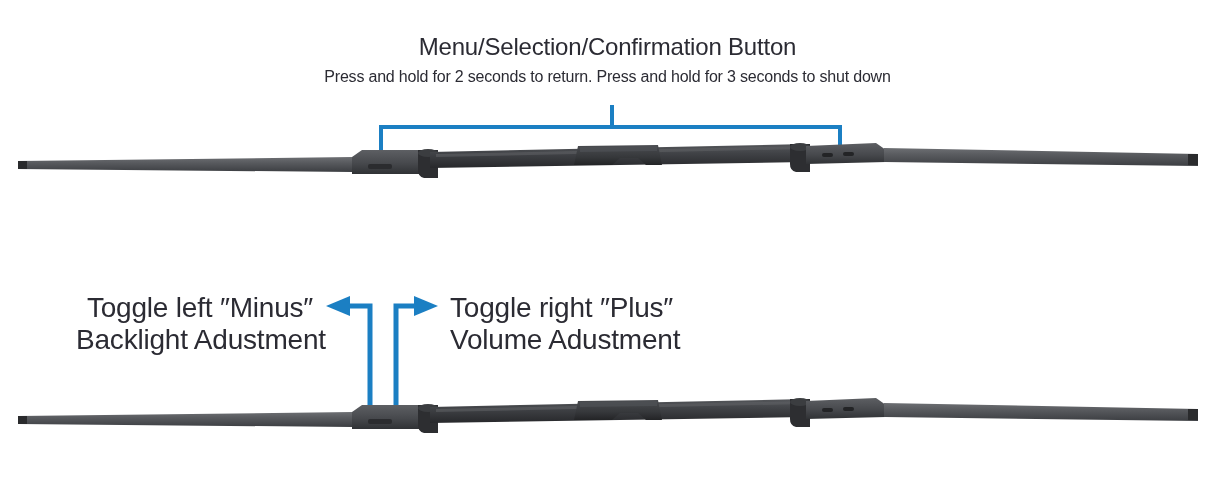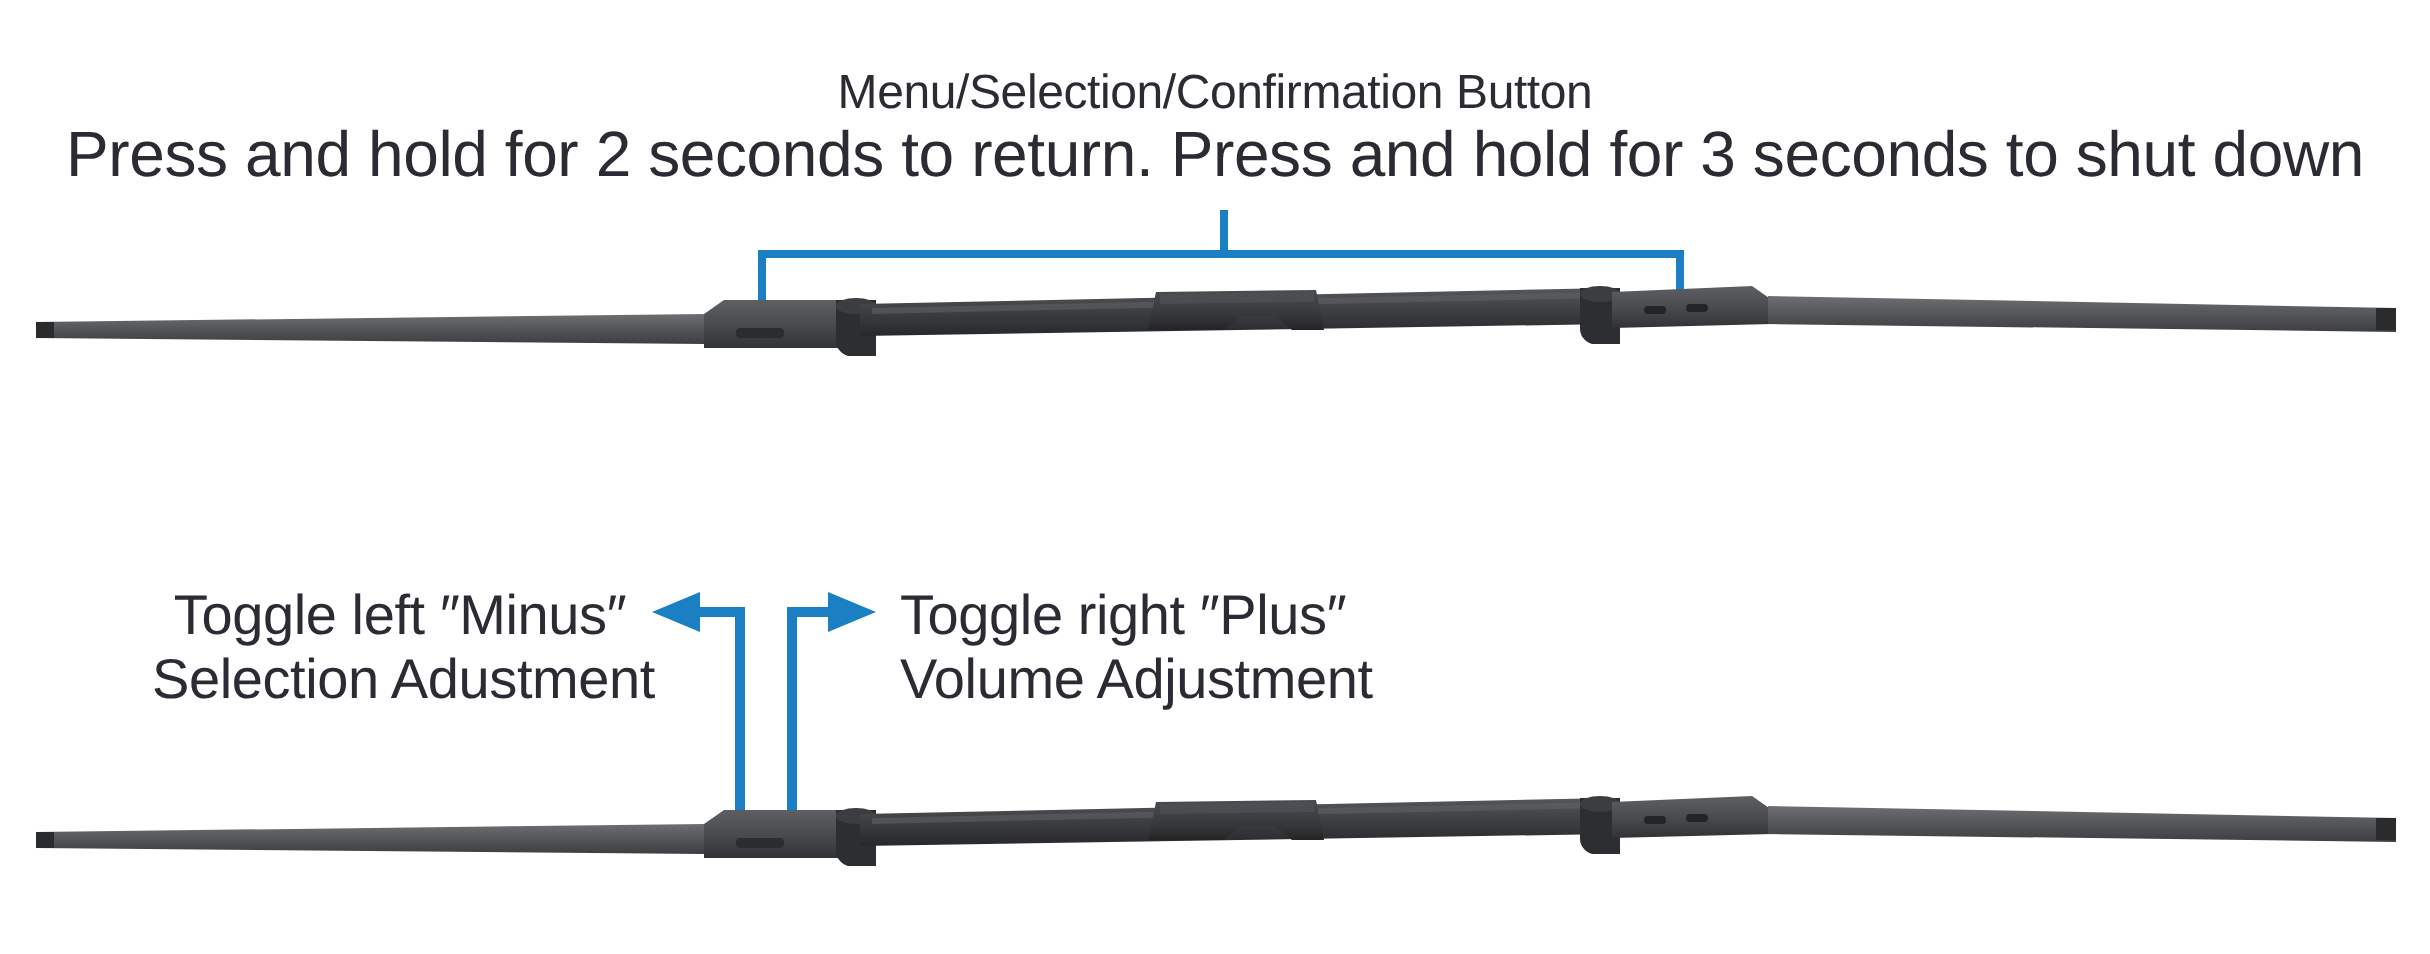--- a/index.html
+++ b/index.html
@@ -30,21 +30,21 @@
     left: 0;
     top: 32px;
     width: 1215px;
     text-align: center;
   }
   #top-caption .line1 {
     font-size: 24px;
     line-height: 30px;
   }
   #top-caption .line2 {
-    font-size: 32px;
+    font-size: 16px;
     line-height: 30px;
   }
   
   .toggle-label {
     font-size: 28px;
     line-height: 32px;
   }
   #label-minus {
     left: 76px;
     top: 292px;
@@ -141,25 +141,25 @@
       <rect x="822" y="25" width="11" height="4" rx="2" fill="#232426"></rect>
       <rect x="843" y="24" width="11" height="4" rx="2" fill="#232426"></rect>
 
       <path d="M884,20 L1198,26 L1198,38 L884,34 Z" fill="url(#railG)"></path>
       <rect x="1188" y="26" width="10" height="11" fill="#2a2b2d"></rect>
     </svg>
   </div>
 
   <div class="txt toggle-label" id="label-minus">
     <div>Toggle left ″Minus″</div>
-    <div>Selection Adustment</div>
+    <div>Backlight Adustment</div>
   </div>
   <div class="txt toggle-label" id="label-plus">
     <div>Toggle right ″Plus″</div>
-    <div>Volume Adjustment</div>
+    <div>Volume Adustment</div>
   </div>
 
   <svg class="callout" viewBox="0 0 1215 477">
     <g stroke="#1b7fc3" stroke-width="5" fill="none">
       <polyline points="370,424 370,306 345,306"></polyline>
       <polyline points="396,424 396,306 419,306"></polyline>
     </g>
     <polygon points="326,306 350,296 350,316" fill="#1b7fc3"></polygon>
     <polygon points="438,306 414,296 414,316" fill="#1b7fc3"></polygon>
   </svg>

